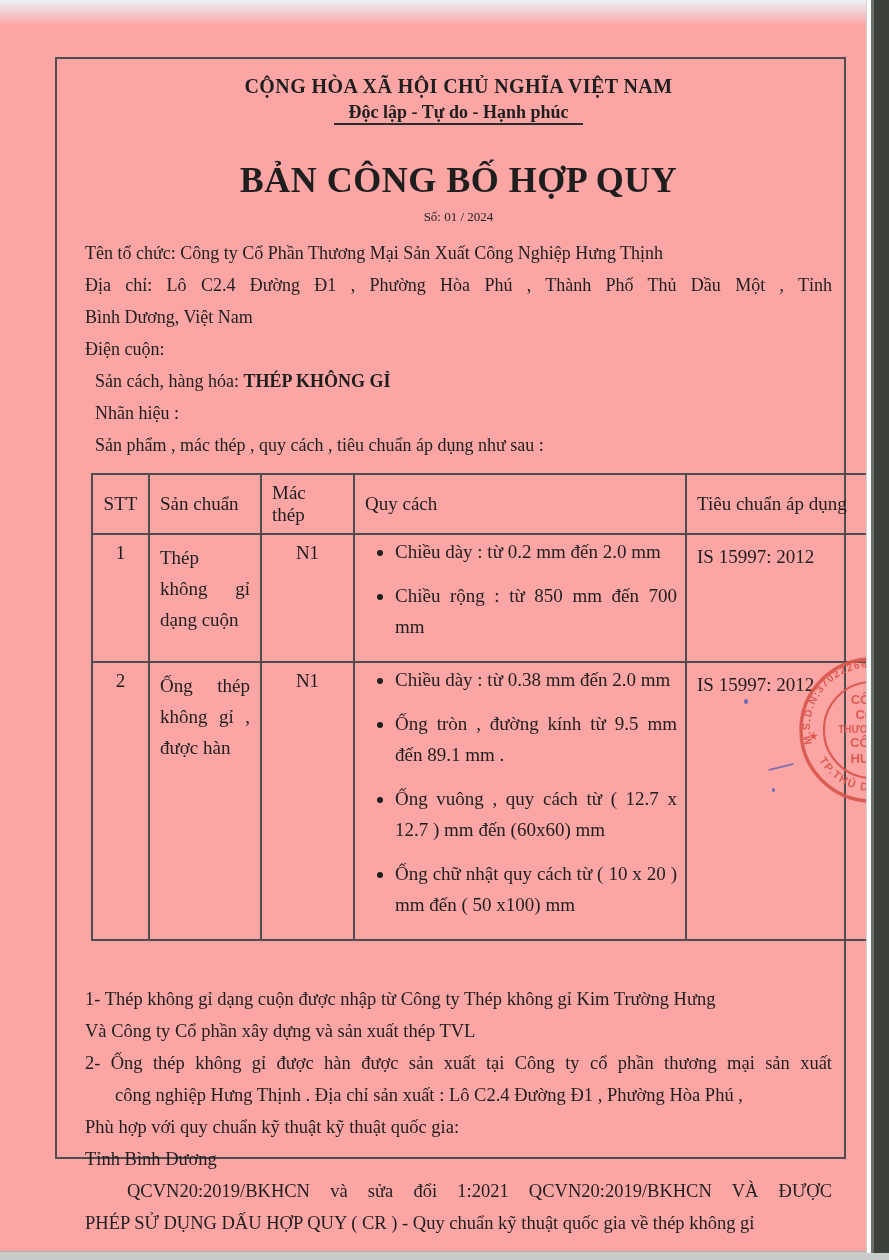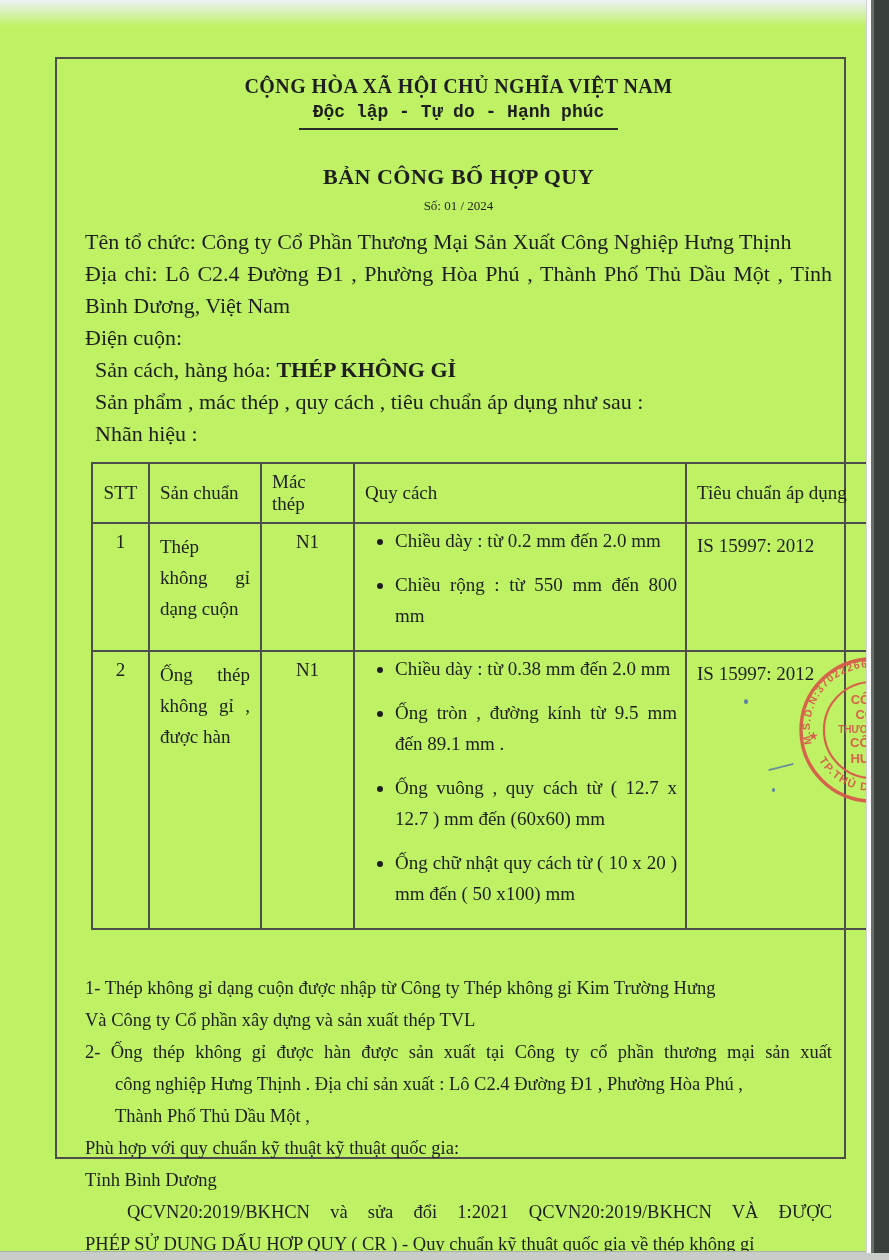--- a/index.html
+++ b/index.html
@@ -3,21 +3,21 @@
 <meta charset="utf-8">
 <style>
   html,body{margin:0;padding:0;}
   body{
     width:889px;height:1260px;
     font-family:"Liberation Serif","DejaVu Serif",serif;
     background:#ffffff;
   }
   .page{
     position:relative;width:889px;height:1260px;overflow:hidden;
-    background:#bef264;color:#1e1e1e;
+    background:#fca5a5;color:#1e1e1e;
   }
   .top-tint{
     position:absolute;left:0;top:0;width:100%;height:26px;
     background:linear-gradient(to bottom,#edf1f7,rgba(253,253,253,0));
     z-index:1;
   }
   .scan-strip-right{
     position:absolute;top:0;right:0;width:23px;height:1253px;z-index:9;
     background:linear-gradient(to right,#d0d0d0 0 1px,#fbfbfb 1px 5px,#6a706a 5px 8px,#3a403a 8px 100%);
   }
@@ -28,25 +28,25 @@
   .frame{
     position:absolute;left:55px;top:57px;width:791px;height:1102px;
     border:2px solid #4e4e4e;box-sizing:border-box;z-index:2;
   }
   .content{
     position:absolute;left:57px;top:59px;width:787px;height:1098px;
     box-sizing:border-box;padding:10px 12px 0 28px;z-index:3;
   }
   .motto1{margin:6px 0 0 0;text-align:center;font-weight:bold;font-size:20px;letter-spacing:.4px;}
   .motto2{margin:4px 0 0 0;text-align:center;}
-  .motto2 span{display:inline-block;font-weight:bold;font-size:18px;border-bottom:2px solid #2c2c2c;padding:0 14px 6px 14px;font-family:Liberation Mono, monospace;}
-  .doc-title{margin:34px 0 0 0;text-align:center;font-weight:bold;font-size:22px;letter-spacing:.5px;}
+  .motto2 span{display:inline-block;font-weight:bold;font-size:18px;border-bottom:2px solid #2c2c2c;padding:0 14px 0 14px;}
+  .doc-title{margin:34px 0 0 0;text-align:center;font-weight:bold;font-size:36px;letter-spacing:.5px;}
   .doc-number{margin:8px 0 0 0;text-align:center;font-size:13px;}
   .info{margin-top:12px;}
-  .info p{margin:0;font-size:22px;line-height:32px;}
+  .info p{margin:0;font-size:18px;line-height:32px;}
   .line-block span{display:block;}
   .jlast{text-align:justify;text-align-last:justify;white-space:nowrap;overflow:hidden;}
   .indent10{padding-left:10px;}
   .doc-table{
     margin:12px 0 0 6px;width:775px;border-collapse:collapse;table-layout:fixed;
   }
   .doc-table col.c1{width:57px;} .doc-table col.c2{width:112px;}
   .doc-table col.c3{width:93px;} .doc-table col.c4{width:332px;}
   .doc-table col.c5{width:181px;}
   .doc-table th,.doc-table td{
@@ -97,22 +97,22 @@
     <div class="info">
       <p>Tên tổ chức: Công ty Cổ Phần Thương Mại Sản Xuất Công Nghiệp Hưng Thịnh</p>
       <p class="line-block">
         <span class="jlast">Địa chỉ: Lô C2.4 Đường Đ1 , Phường Hòa Phú , Thành Phố Thủ Dầu Một , Tỉnh</span>
         <span>Bình Dương, Việt Nam</span>
       </p>
       <p>Điện cuộn:</p>
       <p class="indent10">
         <span>Sản cách, hàng hóa: </span><b>THÉP KHÔNG GỈ</b>
       </p>
+      <p class="indent10">Nhãn hiệu :</p>
       <p class="indent10">Sản phẩm , mác thép , quy cách , tiêu chuẩn áp dụng như sau :</p>
-      <p class="indent10">Nhãn hiệu :</p>
     </div>
 
     <table class="doc-table">
       <colgroup>
           <col class="c1">
           <col class="c2">
           <col class="c3">
           <col class="c4">
           <col class="c5">
         </colgroup>
@@ -126,21 +126,21 @@
         </tr>
       </thead>
       <tbody>
         <tr class="r1">
           <td class="ctr">1</td>
           <td class="product">Thép không gỉ dạng cuộn</td>
           <td class="ctr">N1</td>
           <td class="specs">
             <ul>
               <li>Chiều dày : từ 0.2 mm đến 2.0 mm</li>
-              <li>Chiều rộng : từ 550 mm đến 800 mm</li>
+              <li>Chiều rộng : từ 850 mm đến 700 mm</li>
             </ul>
           </td>
           <td class="standard">IS 15997: 2012</td>
         </tr>
         <tr class="r2">
           <td class="ctr">2</td>
           <td class="product">Ống thép không gỉ , được hàn</td>
           <td class="ctr">N1</td>
           <td class="specs">
             <ul>
@@ -156,21 +156,20 @@
     </table>
 
     <div class="notes">
       <p class="line-block">
         <span>1- Thép không gỉ dạng cuộn được nhập từ Công ty Thép không gỉ Kim Trường Hưng</span>
         <span>Và Công ty Cổ phần xây dựng và sản xuất thép TVL</span>
       </p>
       <p class="line-block">
         <span class="jlast">2- Ống thép không gỉ được hàn được sản xuất tại Công ty cổ phần thương mại sản xuất</span>
         <span class="ind">công nghiệp Hưng Thịnh . Địa chỉ sản xuất : Lô C2.4 Đường Đ1 , Phường Hòa Phú ,</span>
-        <span class="ind">Thành Phố Thủ Dầu Một ,</span>
       </p>
       <p>Phù hợp với quy chuẩn kỹ thuật kỹ thuật quốc gia:</p>
       <p>Tỉnh Bình Dương</p>
       <p class="line-block note-last">
         <span class="jlast first">QCVN20:2019/BKHCN  và  sửa  đổi  1:2021  QCVN20:2019/BKHCN  VÀ  ĐƯỢC</span>
         <span>PHÉP SỬ DỤNG DẤU HỢP QUY ( CR ) -  Quy chuẩn kỹ thuật quốc gia về thép không gỉ</span>
       </p>
     </div>
   </div>
 

